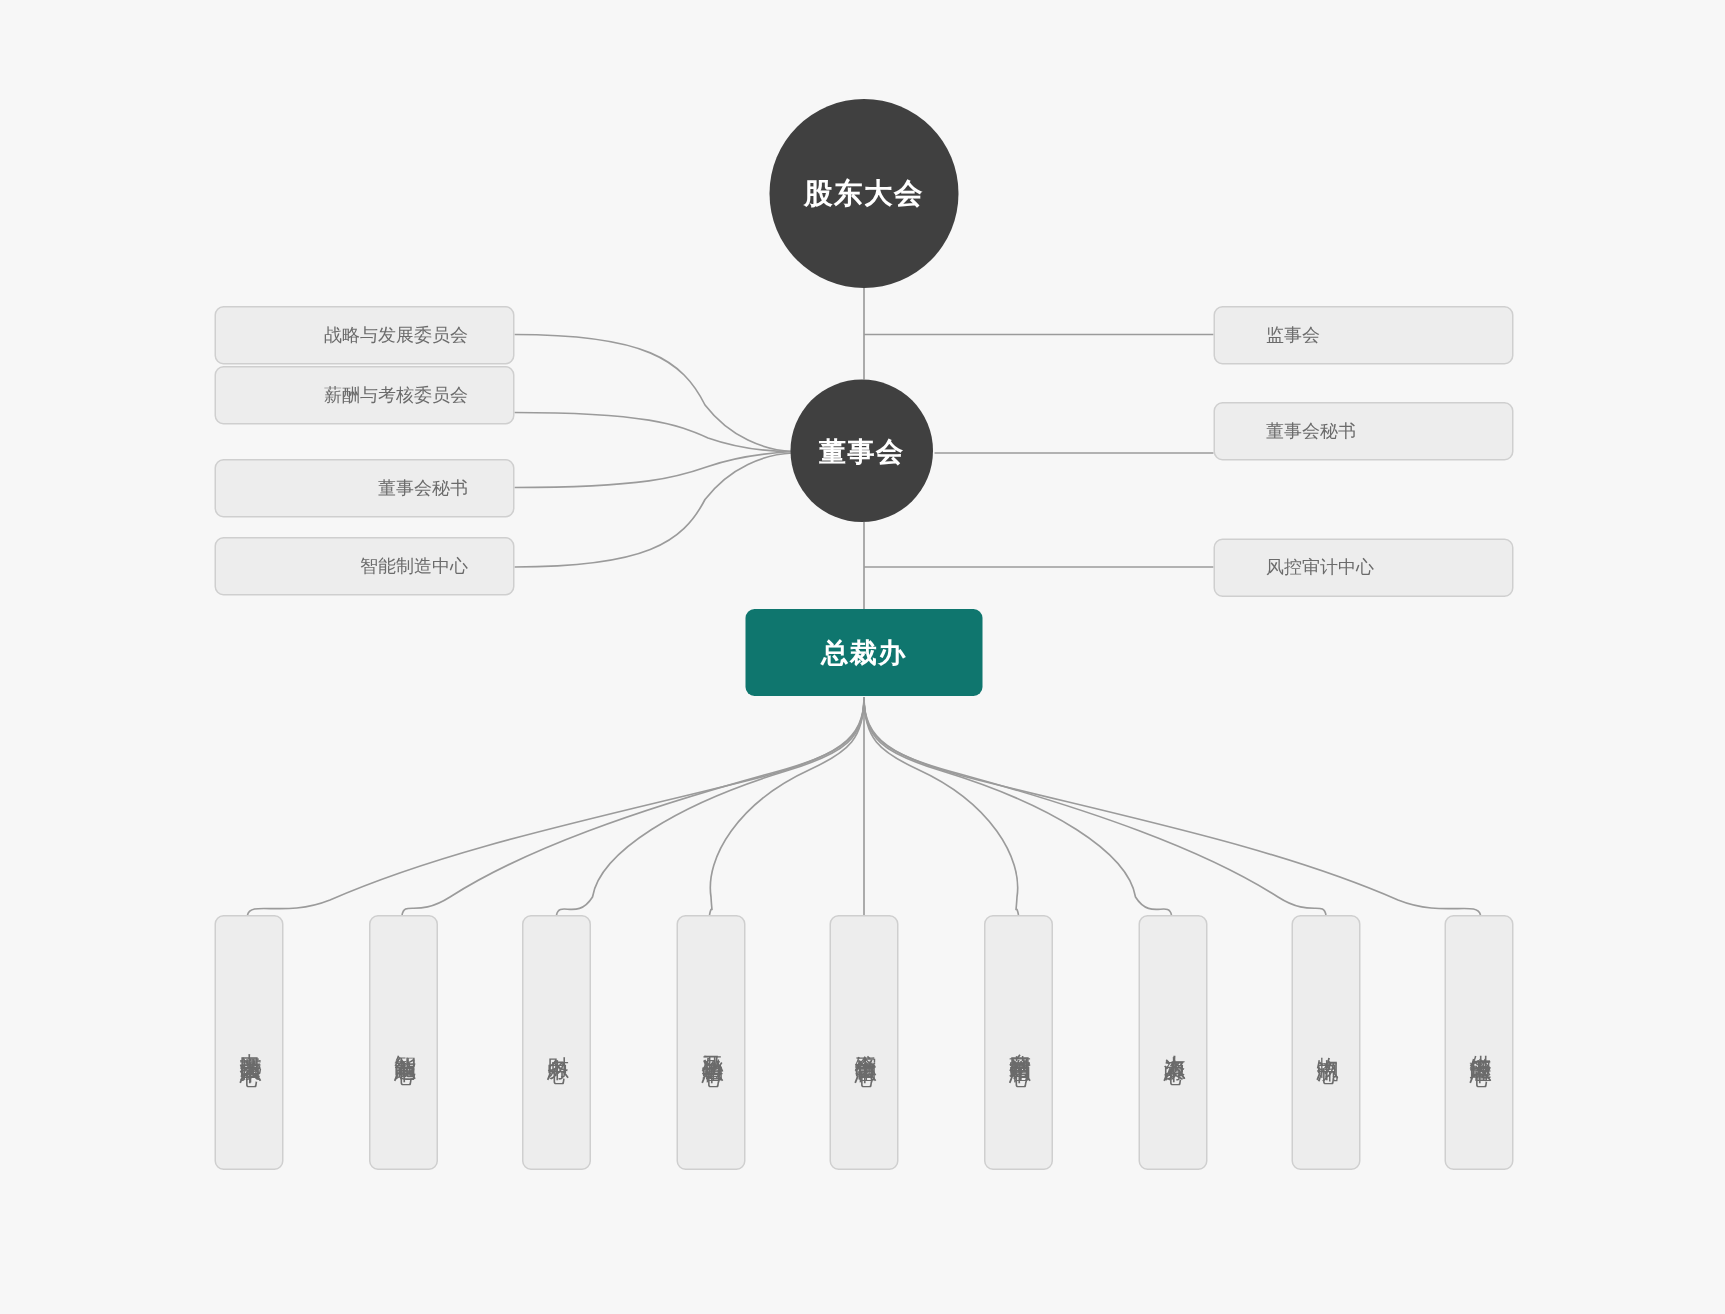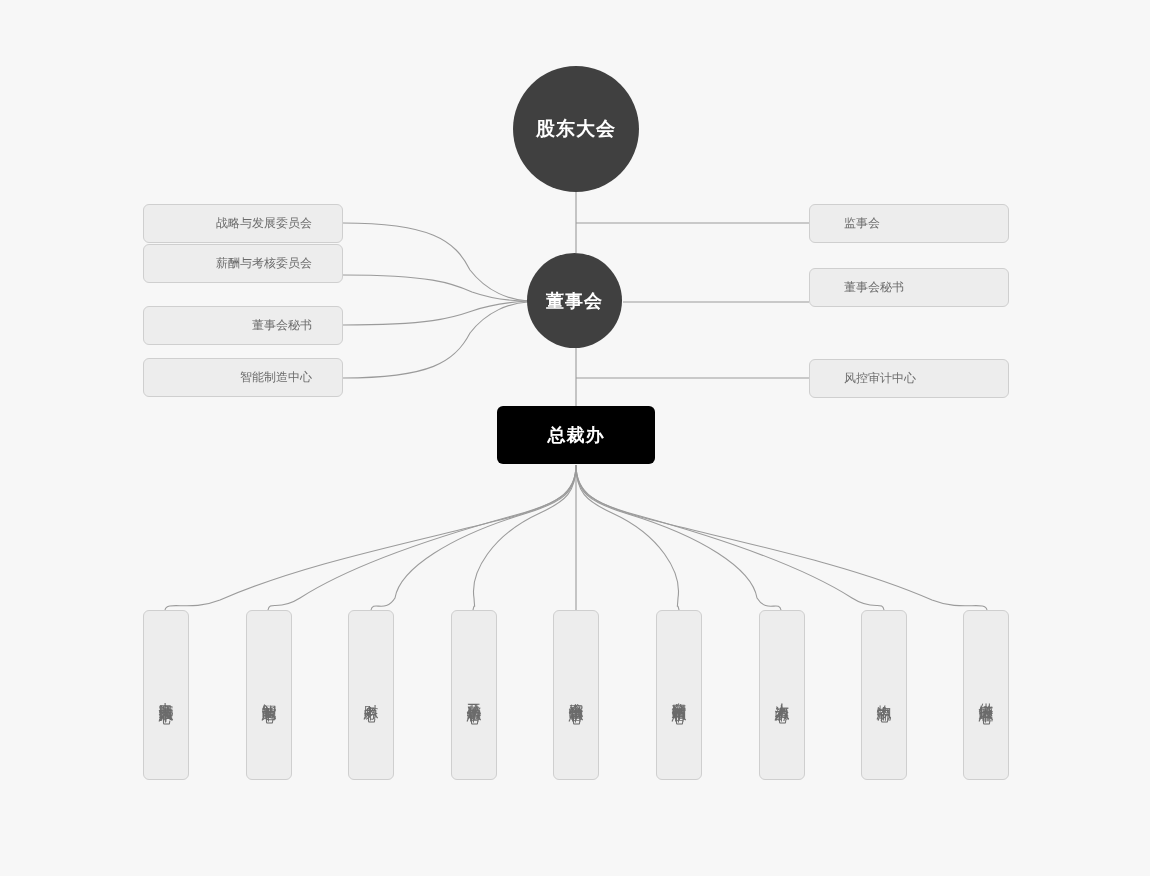--- a/index.html
+++ b/index.html
@@ -44,21 +44,21 @@
   }
   #node-board {
     left: 527px; top: 253px;
     width: 95px; height: 95px;
     font-size: 18px;
   }
 
   
   .darkbox {
     position: absolute;
-    background: #000000;
+    background: #0f766e;
     color: #ffffff;
     border-radius: 6px;
     display: flex;
     align-items: center;
     justify-content: center;
     font-weight: bold;
     font-size: 18px;
     letter-spacing: 1px;
     z-index: 3;
   }

